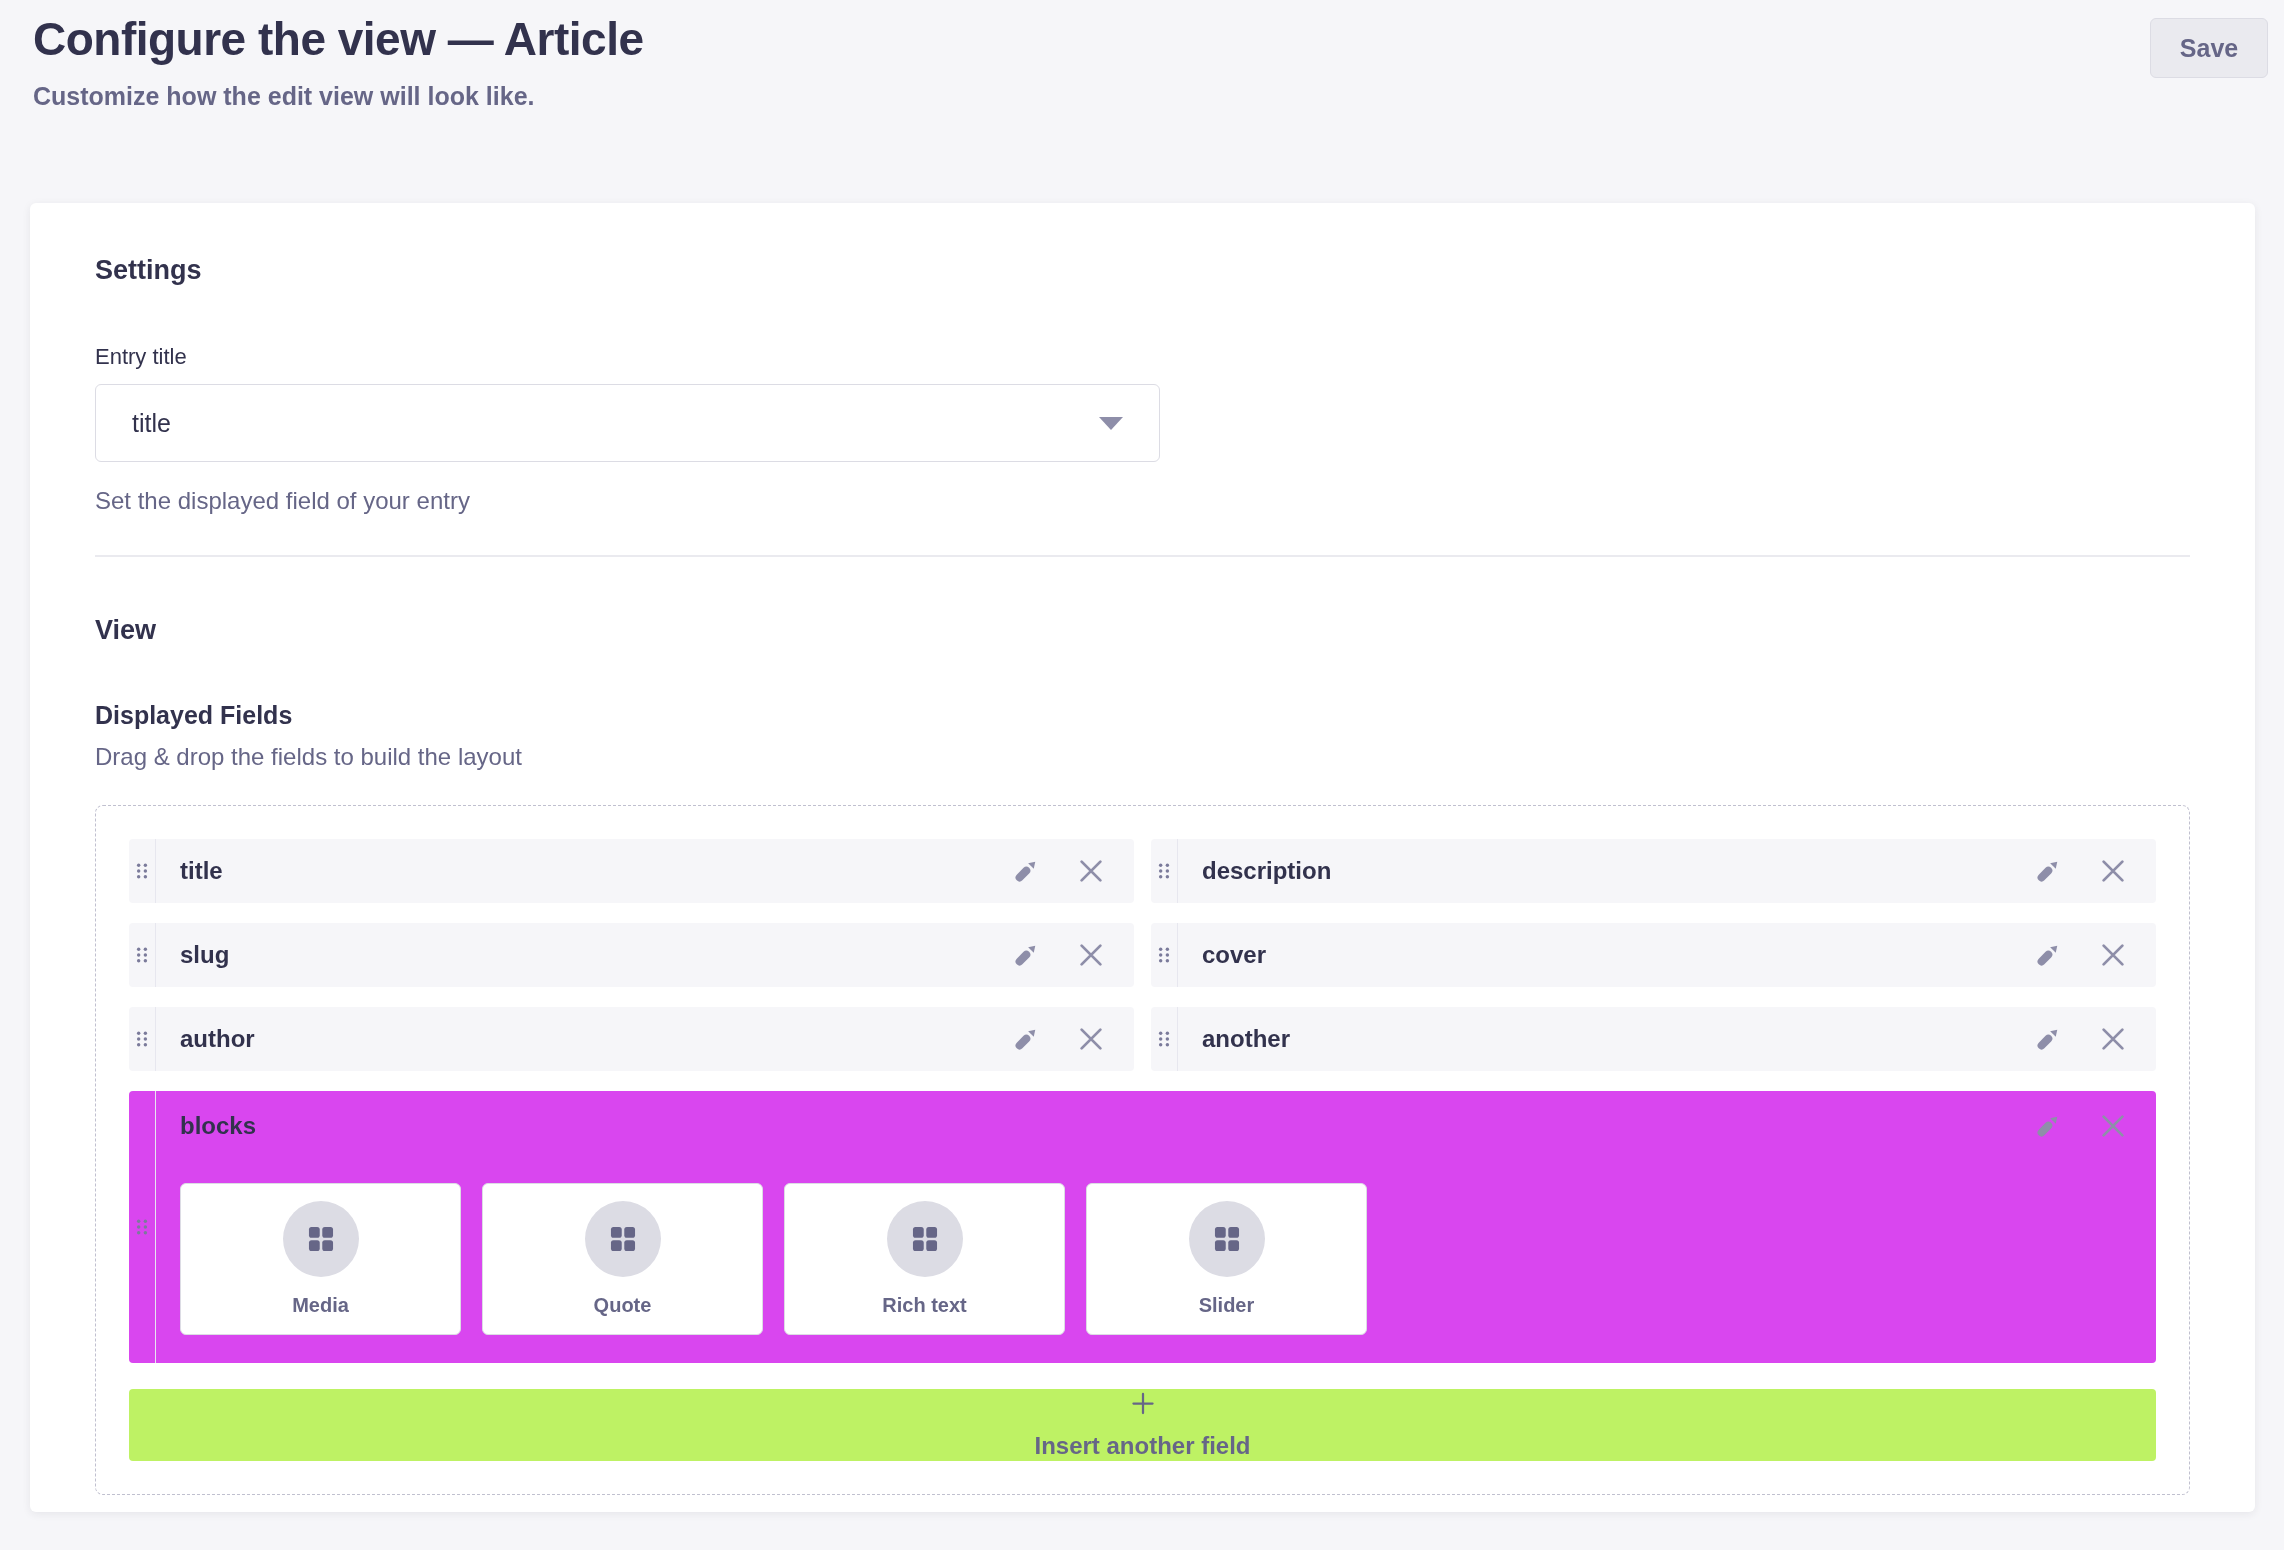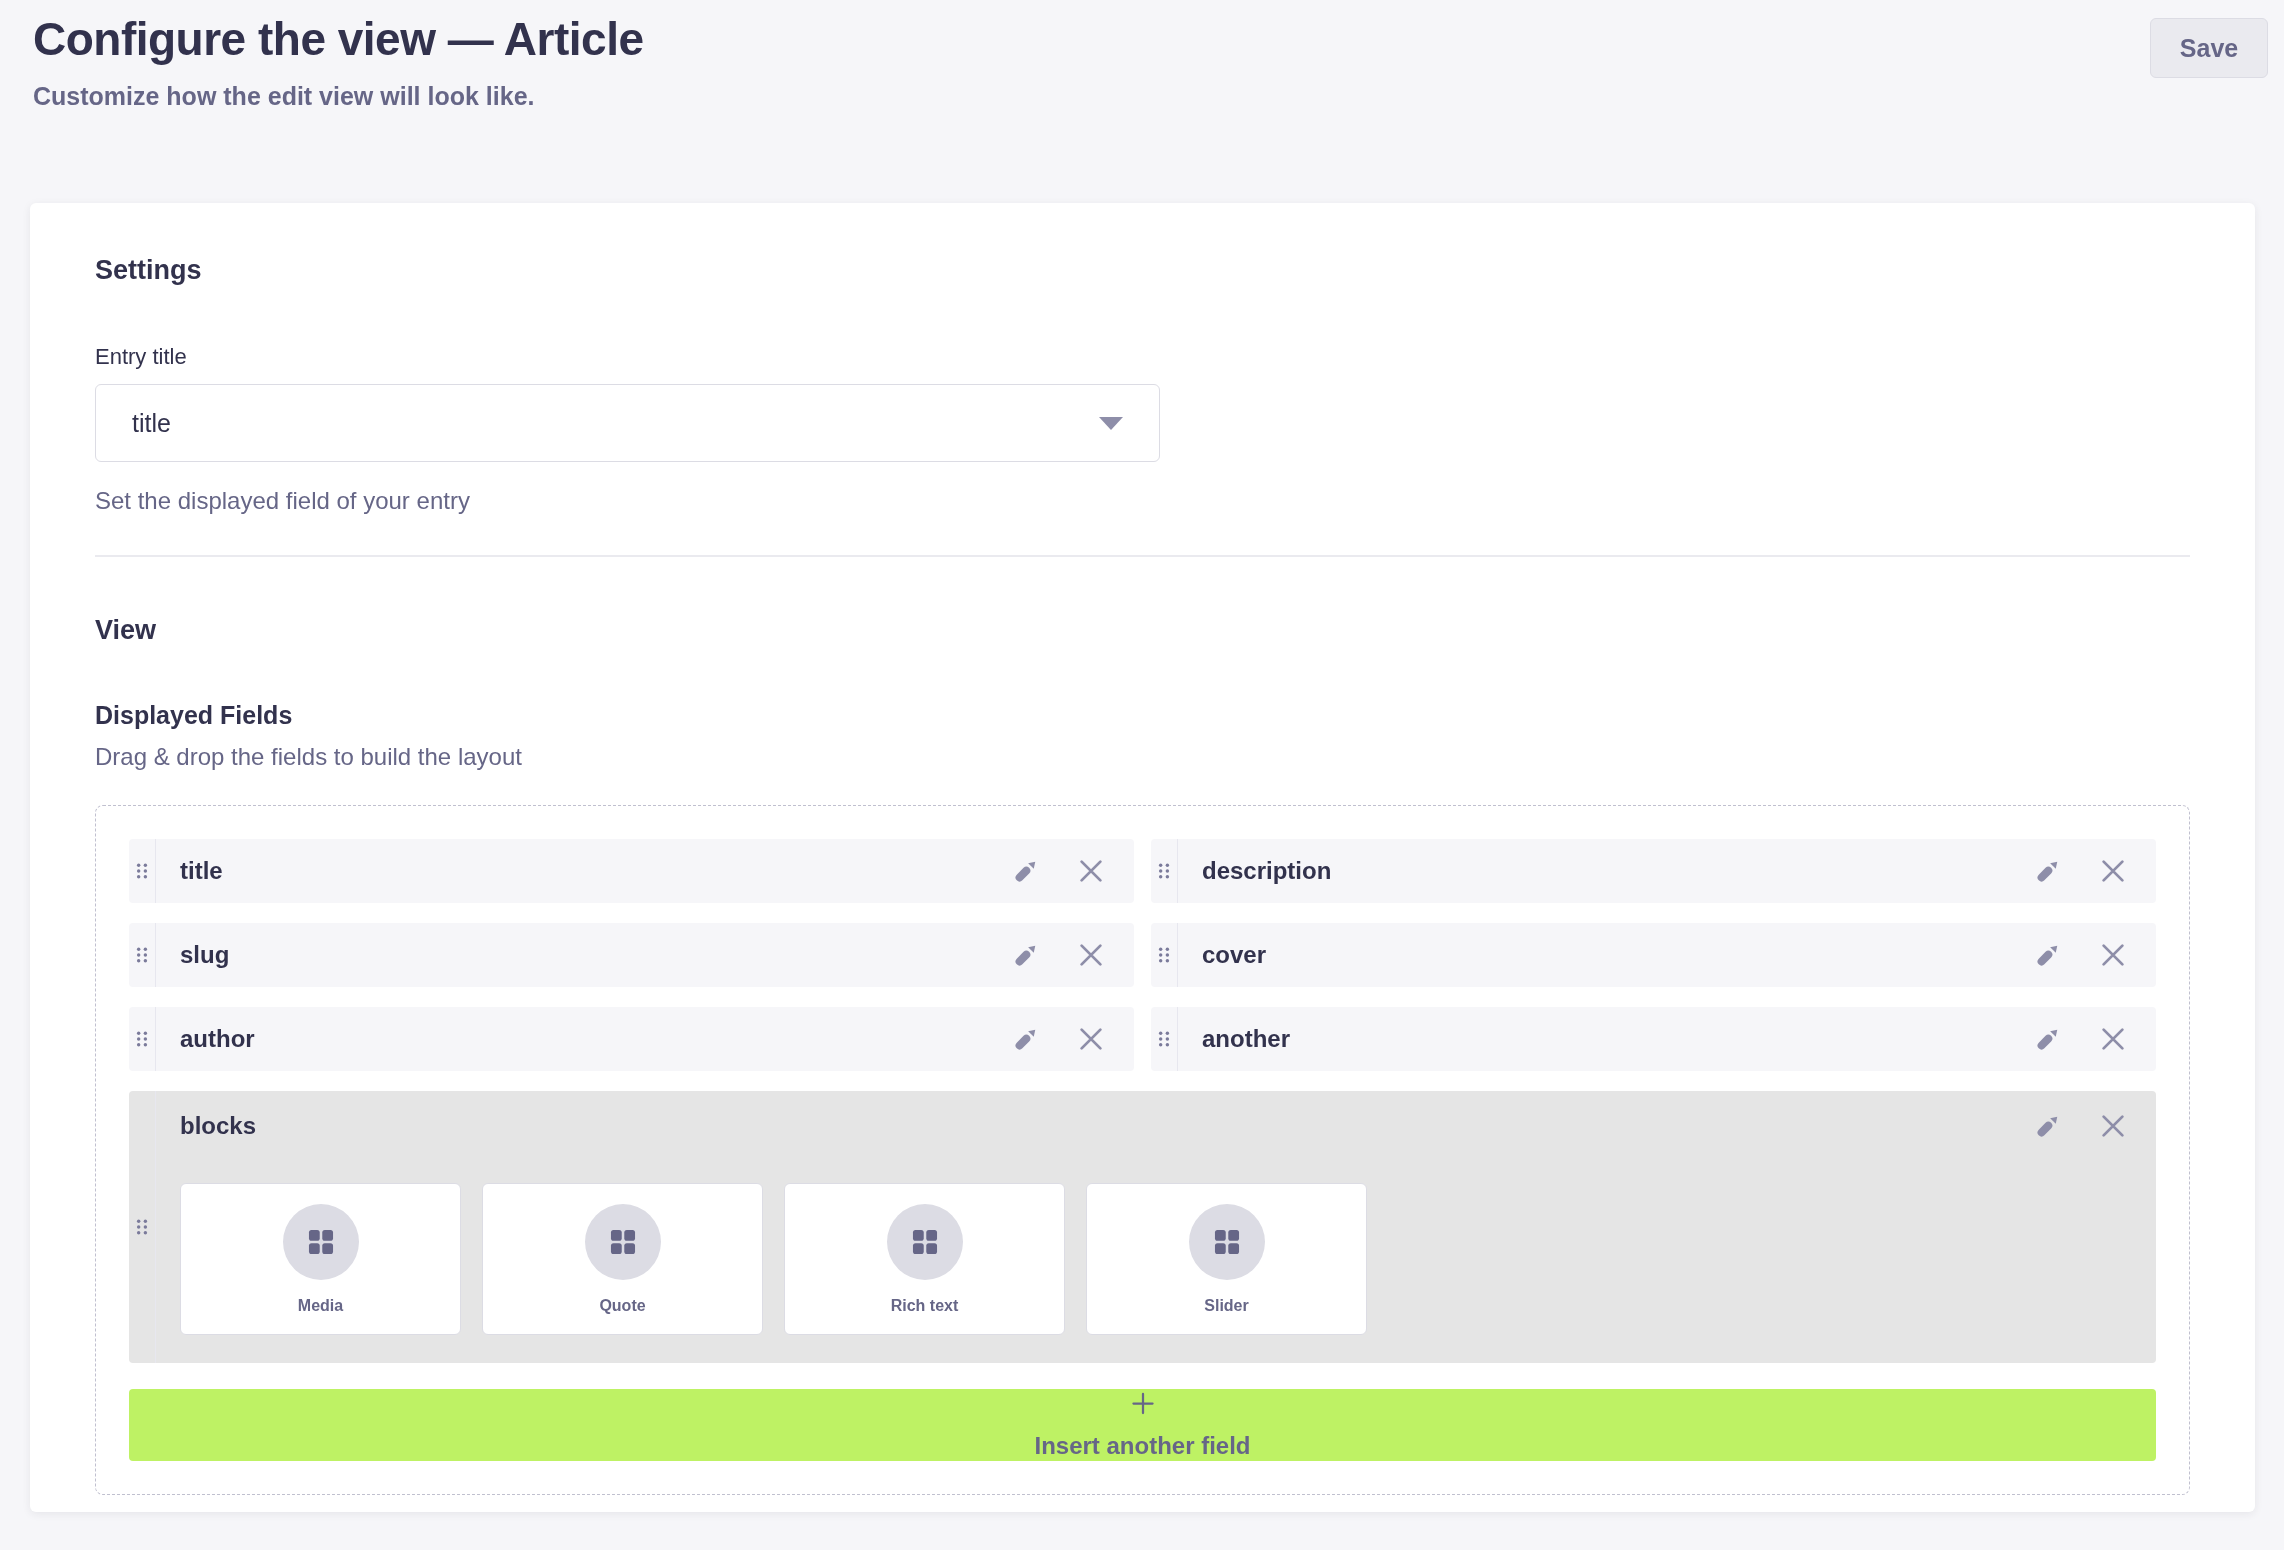--- a/index.html
+++ b/index.html
@@ -90,39 +90,39 @@
   }
   .row-actions { display: flex; align-items: center; gap: 36px; padding-right: 28px; }
   .icon-button {
     background: none; border: none; padding: 0; margin: 0;
     display: flex; align-items: center; justify-content: center; cursor: pointer;
   }
 
   
   .component-row {
     grid-column: 1 / -1;
-    background: #e5e5e5; border-radius: 4px;
+    background: #d946ef; border-radius: 4px;
     display: flex; align-items: stretch; overflow: hidden; text-align: right;
   }
   .component-body { flex: 1; padding: 20px 28px 28px 24px; }
   .component-header { display: flex; align-items: center; justify-content: space-between; }
   .component-name { font-size: 24px; font-weight: 700; color: #32324d; }
   .component-cards { margin-top: 42px; display: flex; gap: 21px; }
   .component-card {
     width: 281px; height: 152px;
     background: #ffffff; border: 1px solid #dcdce4; border-radius: 6px;
     display: flex; flex-direction: column; align-items: center; justify-content: center;
     cursor: pointer;
   }
   .component-circle {
     width: 76px; height: 76px; border-radius: 50%;
     background: #dcdce4;
     display: flex; align-items: center; justify-content: center;
   }
-  .component-label { margin-top: 17px; font-size: 16px; font-weight: 600; color: #666687; }
+  .component-label { margin-top: 17px; font-size: 20px; font-weight: 600; color: #666687; }
 
   
   .insert-row {
     grid-column: 1 / -1;
     height: 72px; margin-top: 6px;
     background: #bef264; border: none; border-radius: 4px;
     display: flex; align-items: center; justify-content: center; gap: 15px;
     font-size: 24px; font-weight: 600; color: #666687;
     font-family: "Liberation Sans", sans-serif;
     cursor: pointer;

